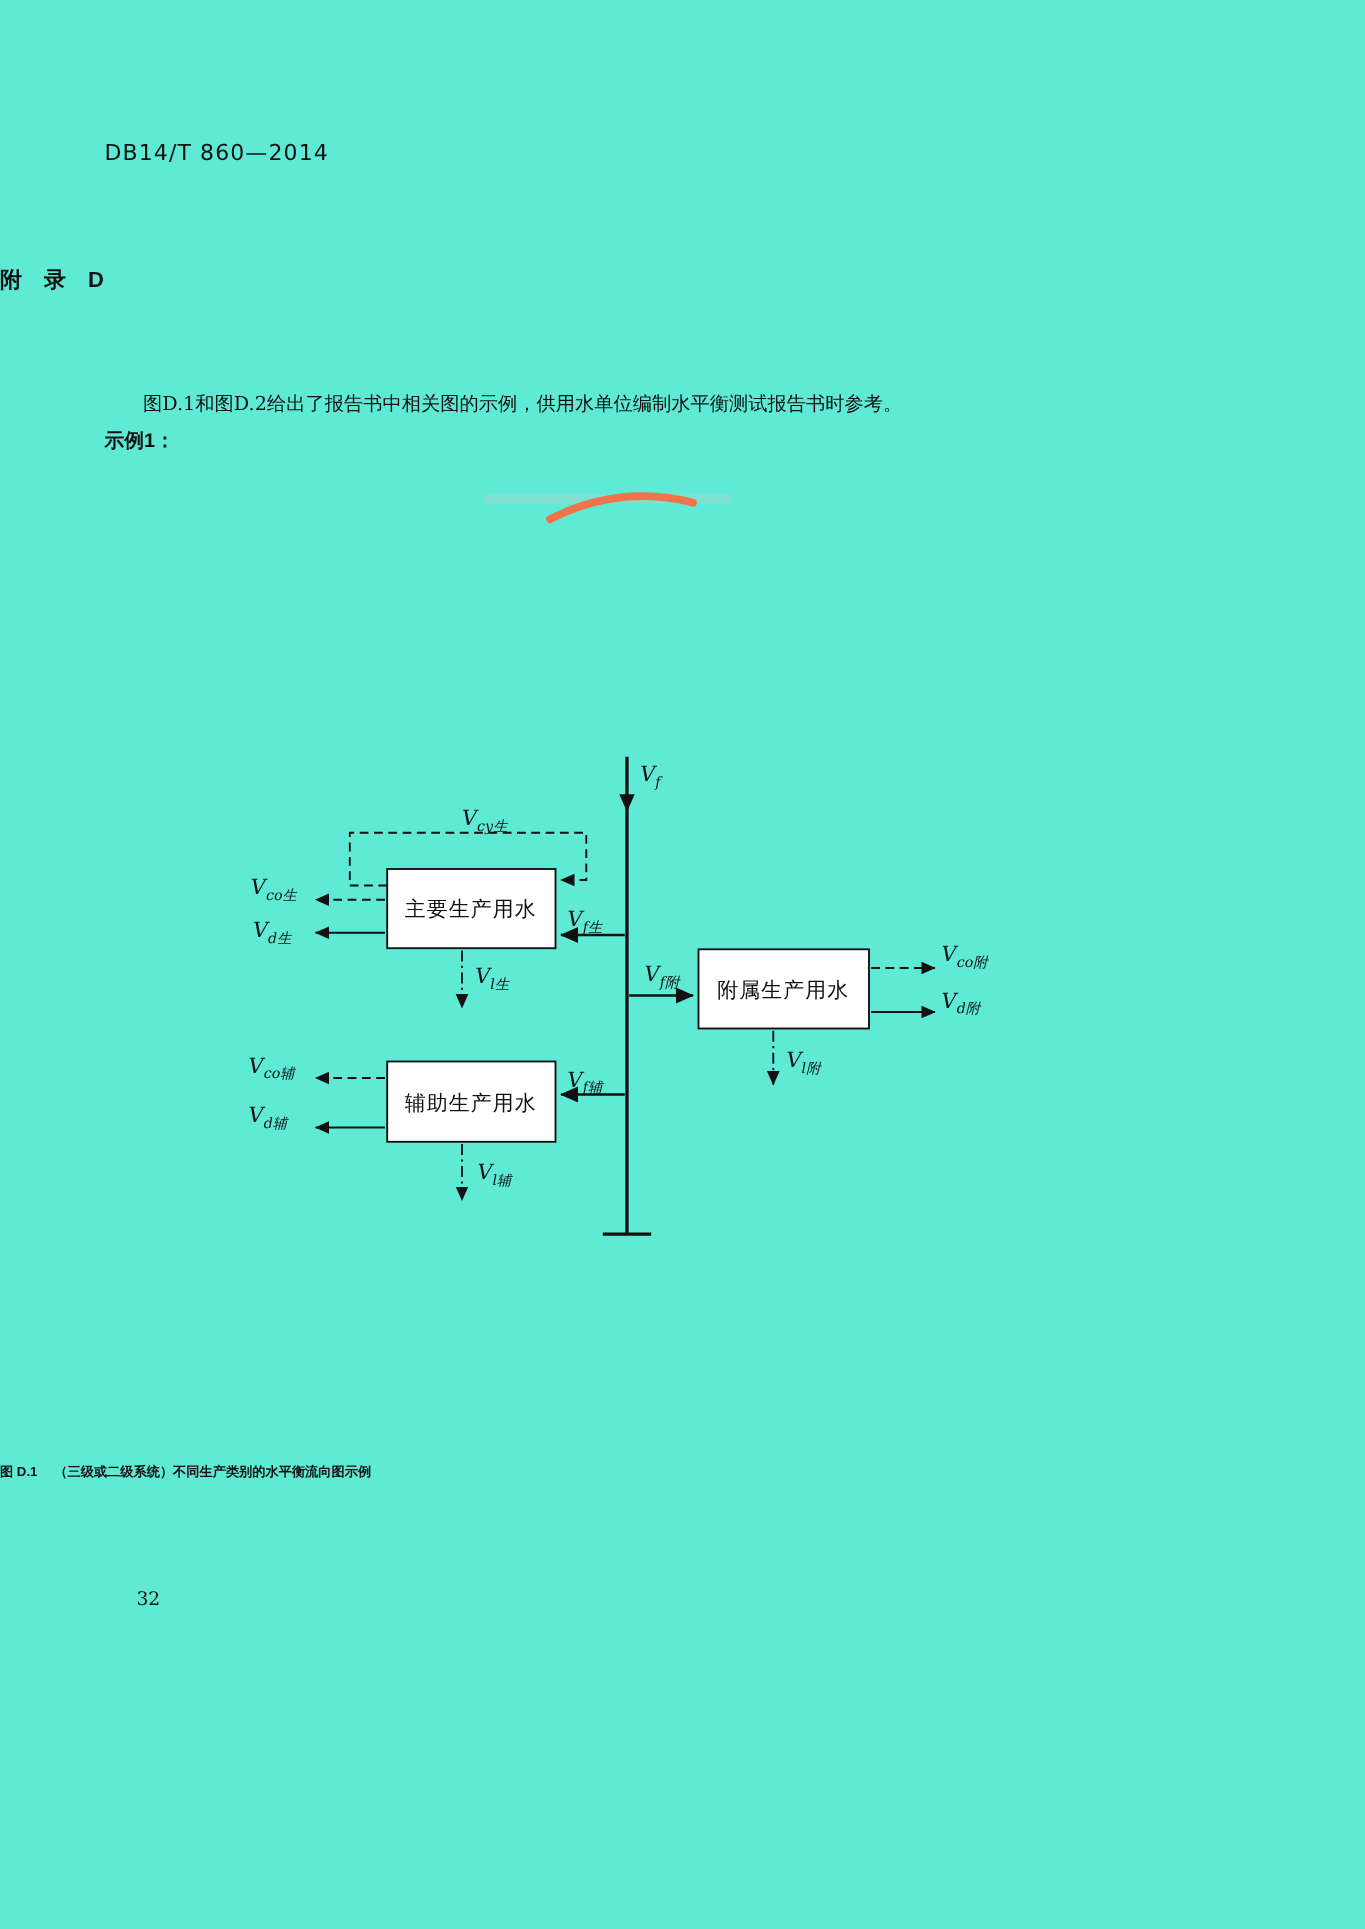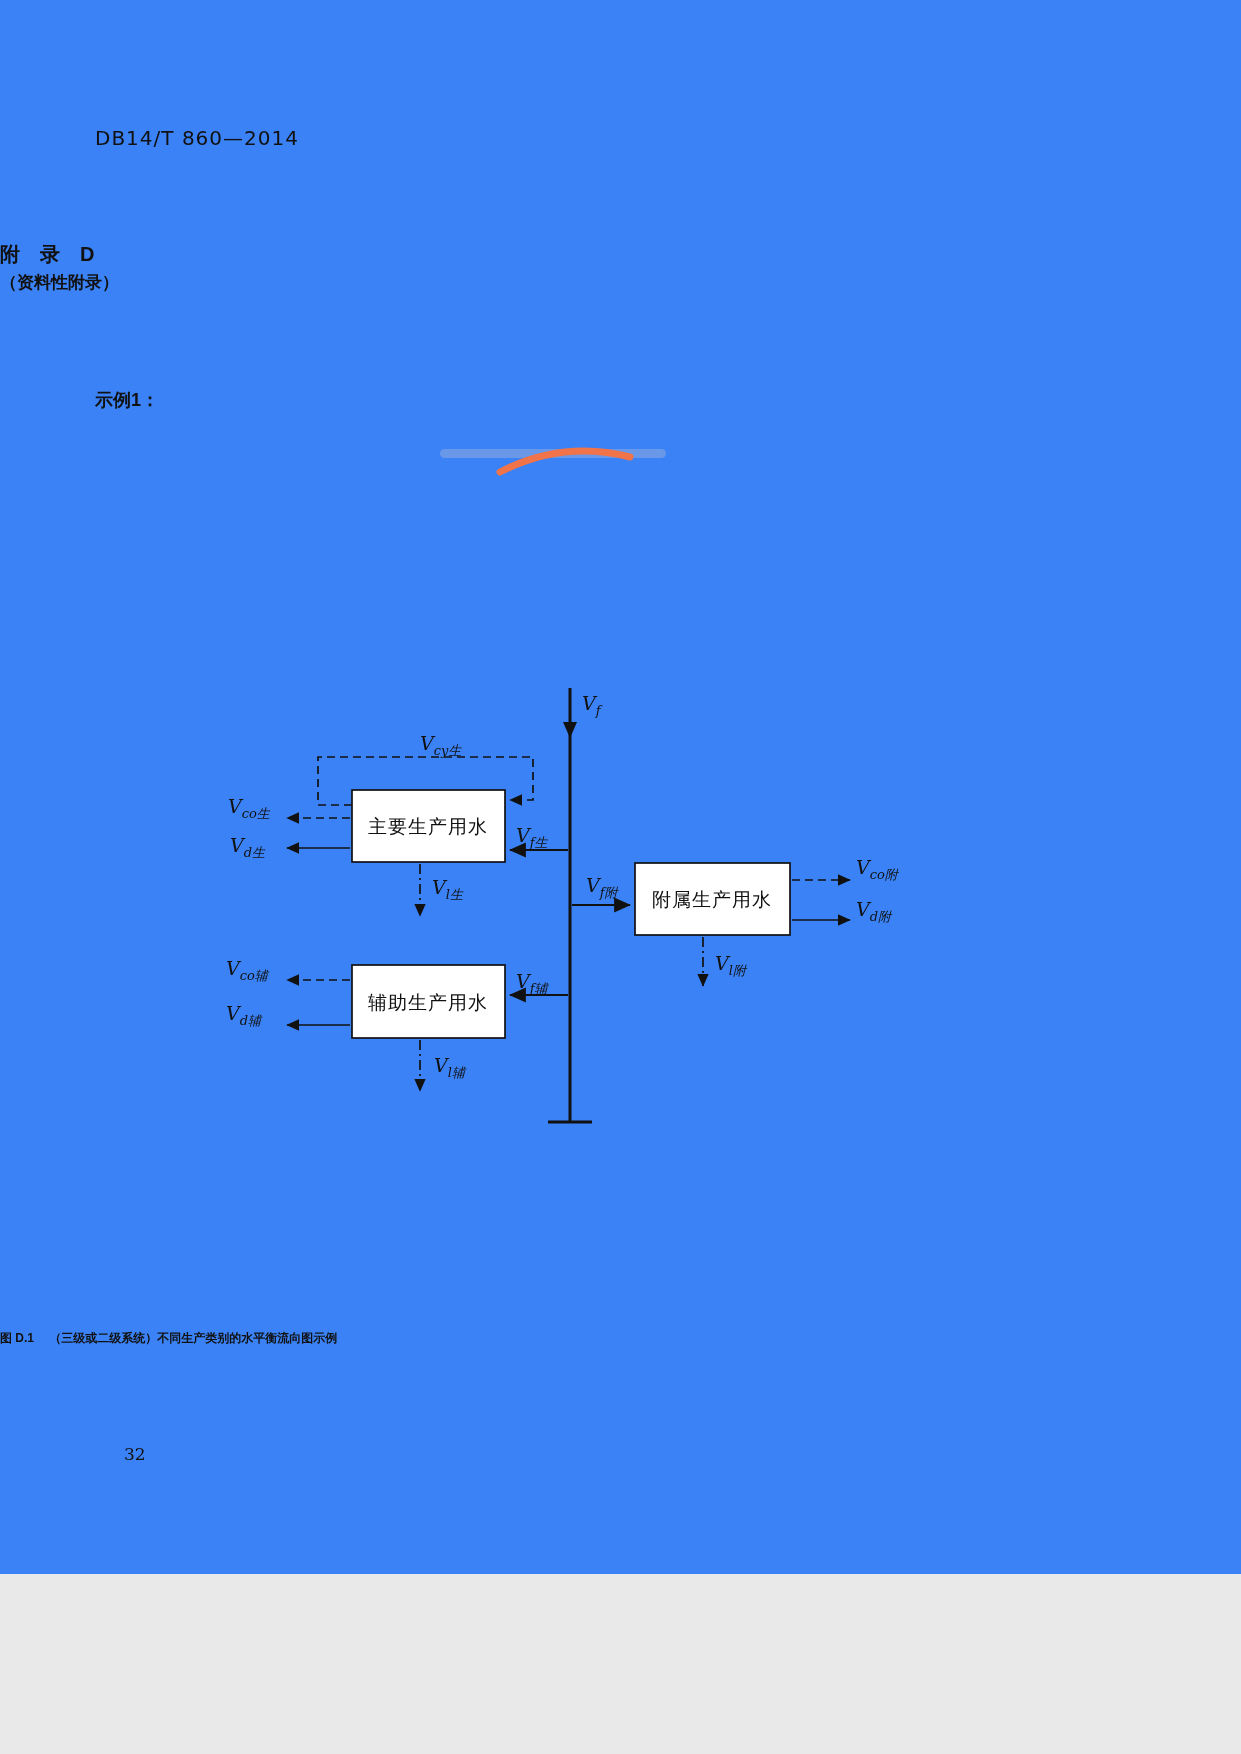--- a/index.html
+++ b/index.html
@@ -1,20 +1,20 @@
 <!DOCTYPE html>
 <html><head>
 <meta charset="utf-8">
 <style>
   * { margin:0; padding:0; box-sizing:border-box; }
   html,body { background:#e9e9e9; }
   .page {
     position:relative;
-    width:1241px; height:1574px;
-    background:#3b82f6;
+    width:1241px; height:1754px;
+    background:#5eead4;
     margin:0 auto;
     overflow:hidden;
     font-family:"Liberation Sans", sans-serif;
     color:#111;
   }
   .doc-header {
     position:absolute; left:95px; top:126px;
     font-size:20px; letter-spacing:1px;
     font-family:"DejaVu Sans", sans-serif;
   }
@@ -66,22 +66,22 @@
   .vsub { font-size:13px; }
 </style>
 </head>
 <body>
 
 <div class="page">
 
   <div class="doc-header">DB14/T 860—2014</div>
 
   <div class="center-block appendix-title">附　录　D</div>
-  <div class="center-block appendix-subtitle">（资料性附录）</div>
 
+  <p class="intro-paragraph">图D.1和图D.2给出了报告书中相关图的示例，供用水单位编制水平衡测试报告书时参考。</p>
   <div class="example-label">示例1：</div>
 
   <div class="swoosh">
     <svg width="240" height="42" viewBox="0 0 240 42">
       <rect x="5" y="11" width="226" height="9" rx="4.5" opacity="0.32" fill="#c6c6c6"></rect>
       <path d="M 65 34 Q 128 2 195 19" stroke-width="7" fill="none" stroke-linecap="round" stroke="#f0734a"></path>
     </svg>
   </div>
 
 

